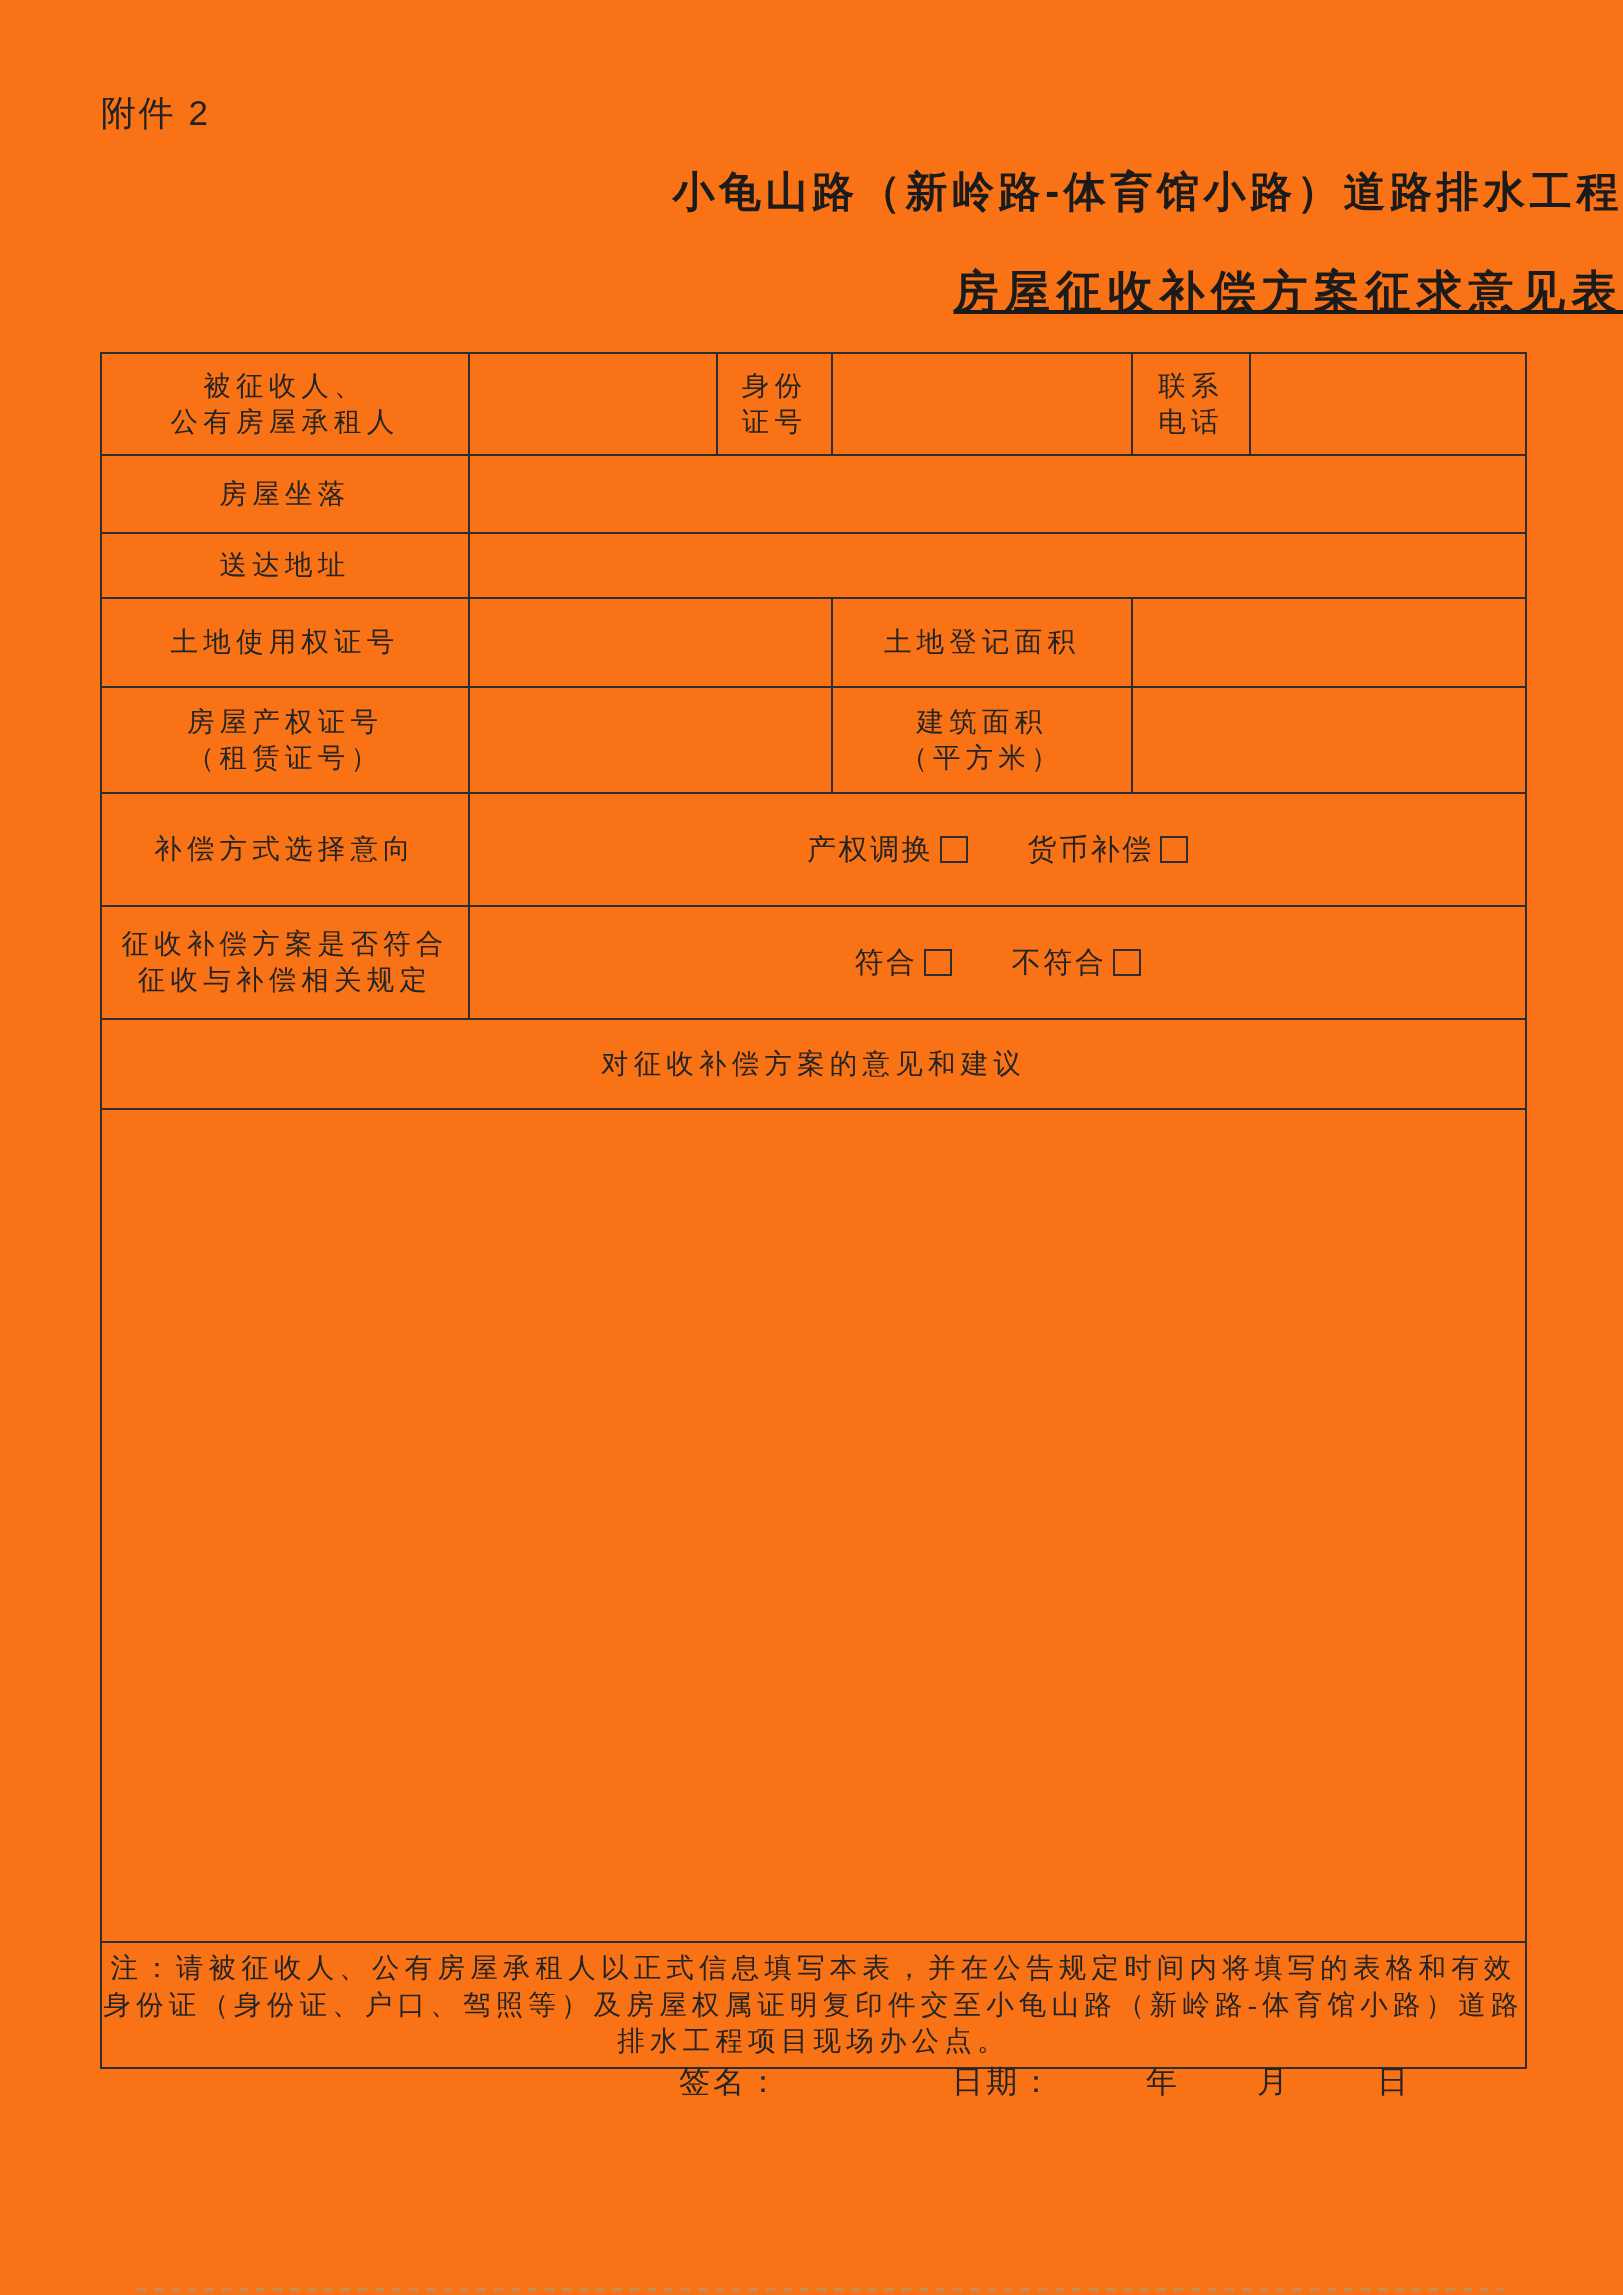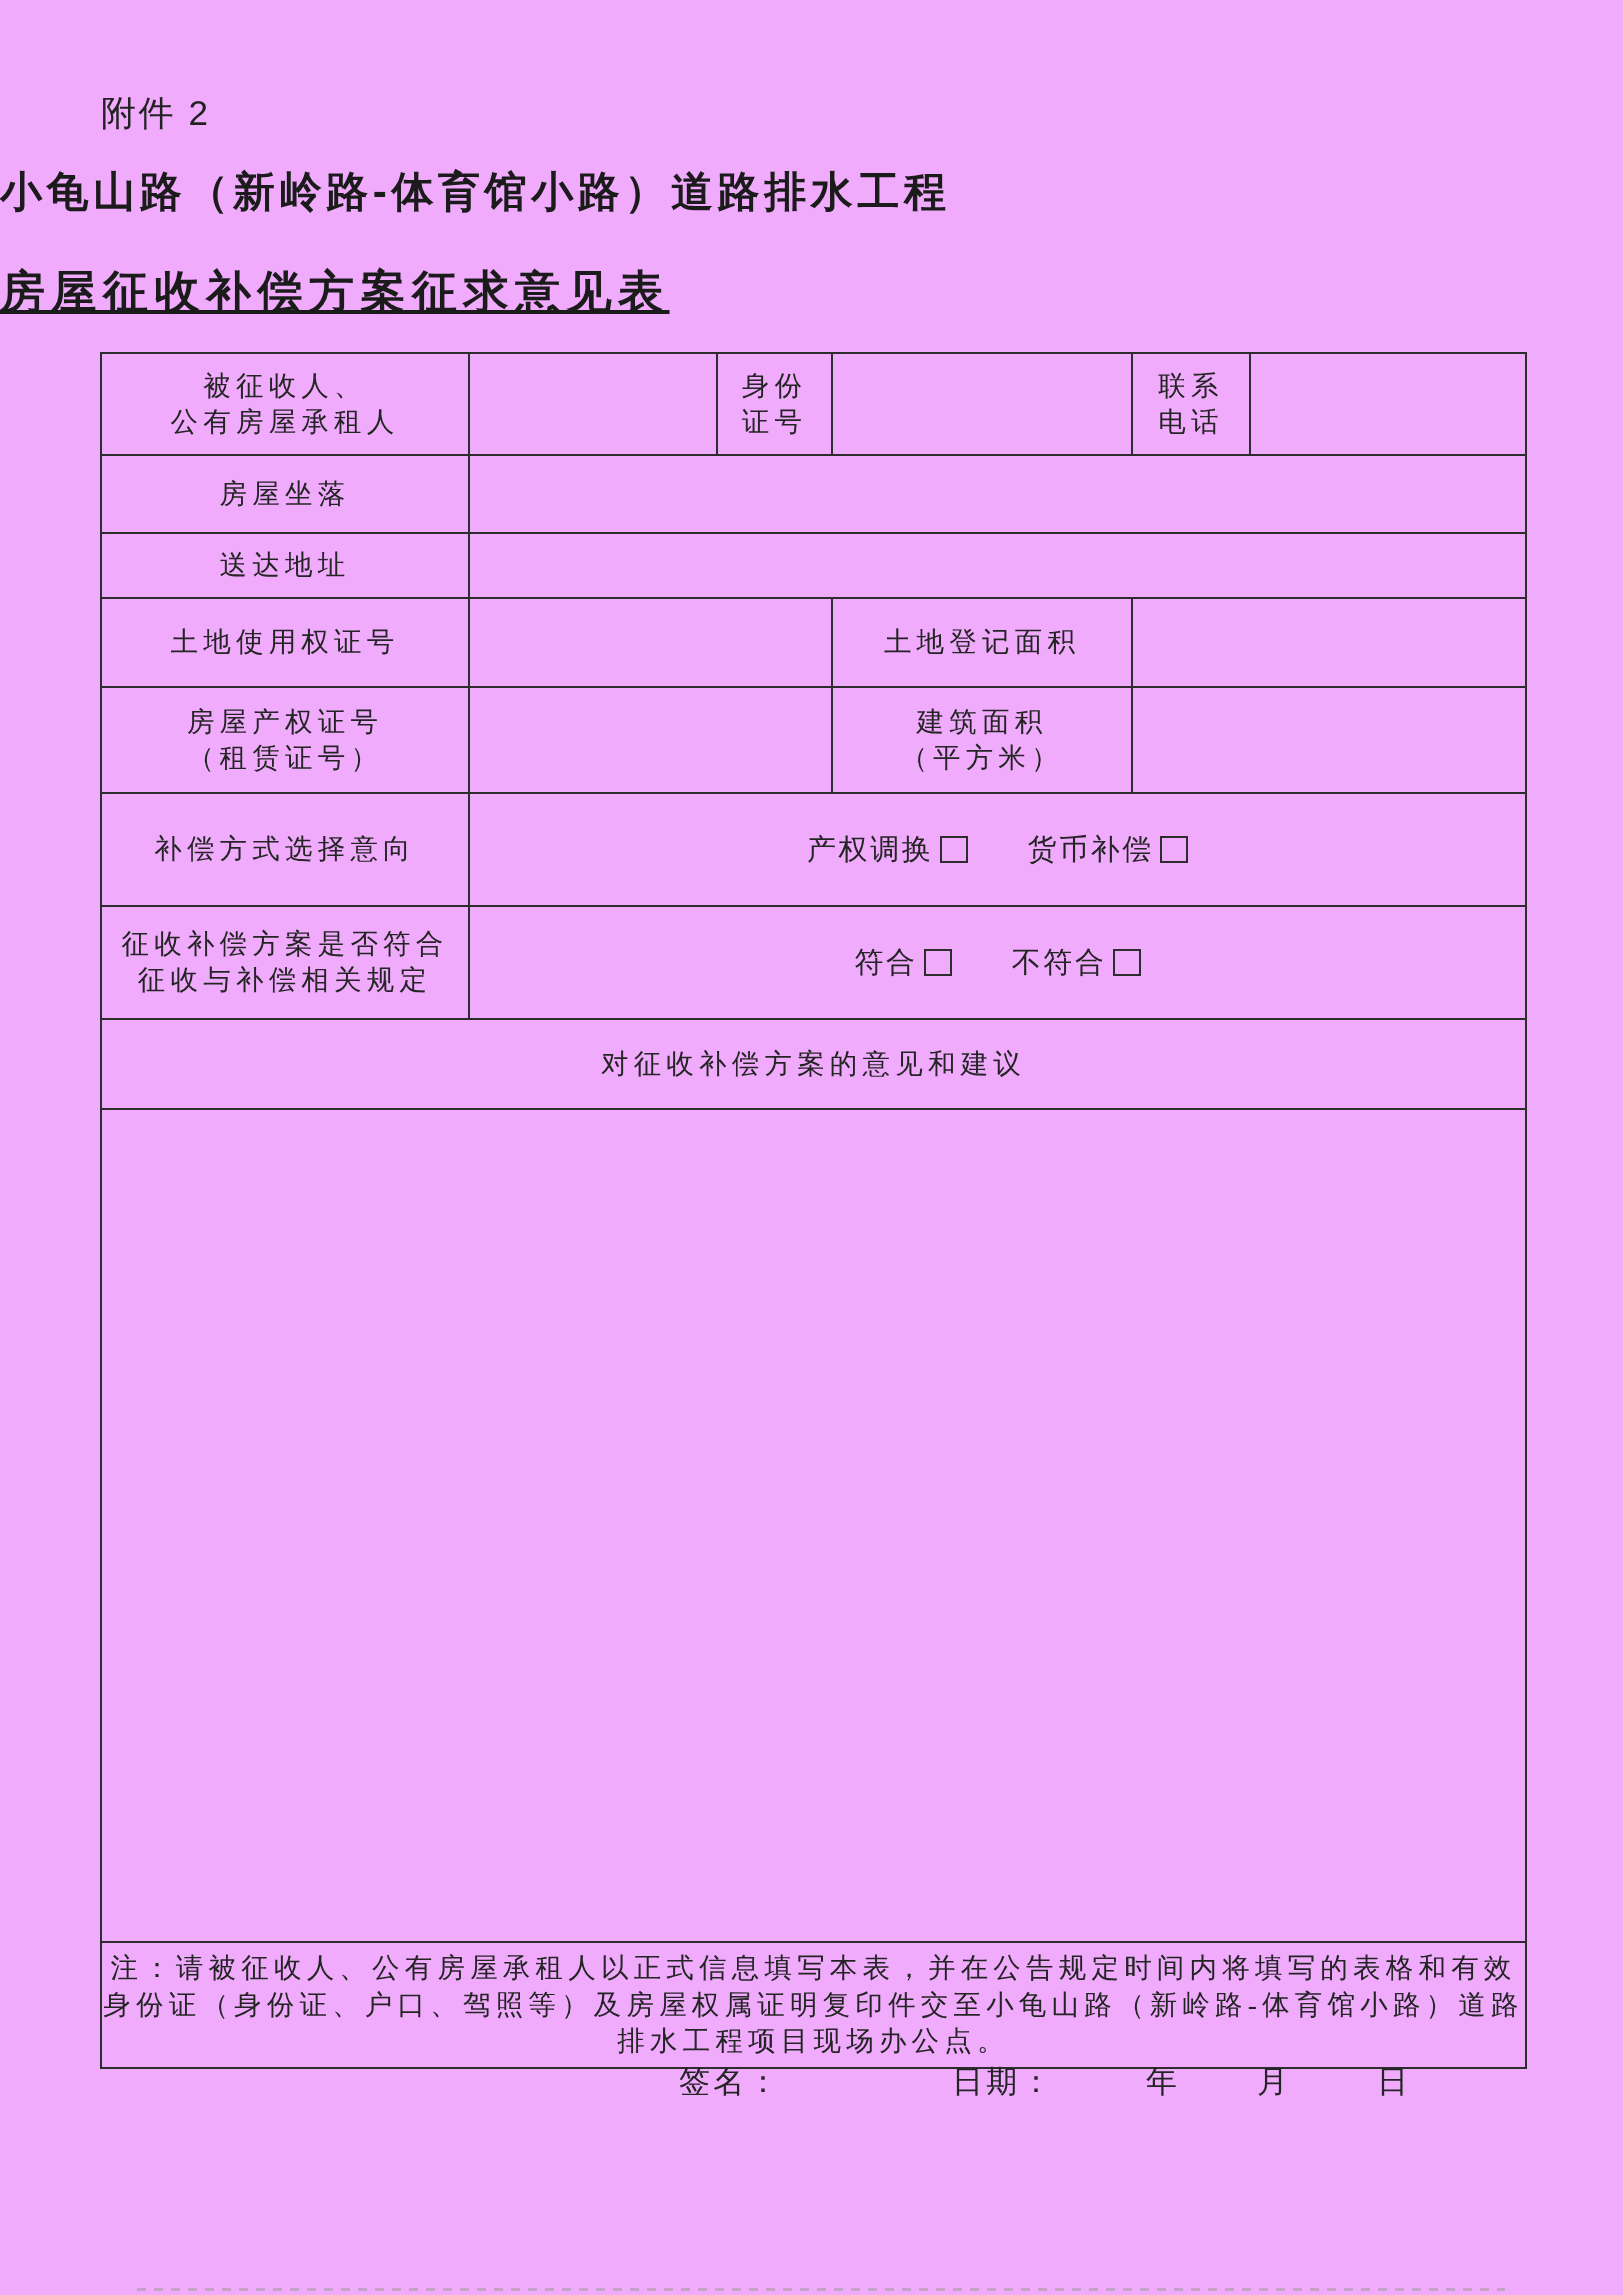--- a/index.html
+++ b/index.html
@@ -4,32 +4,32 @@
 <style>
   html, body { margin: 0; padding: 0; }
   body {
     width: 1623px; height: 2295px;
     background: #e9e9e9;
     font-family: "Liberation Serif", serif;
   }
   .page {
     position: relative;
     width: 1623px; height: 2295px;
-    background: #f0abfc;
+    background: #f97316;
     overflow: hidden;
     color: #1f1f1f;
   }
   .attachment {
     position: absolute; left: 101px; top: 90px;
     font-family: "Liberation Sans", sans-serif;
     font-size: 35px; letter-spacing: 2.6px; color: #222;
   }
   .title-block {
     position: absolute; left: 0; top: 164px; width: 1623px;
-    text-align: left;
+    text-align: right;
     font-family: "Liberation Sans", sans-serif;
     font-weight: 700; color: #1b1b1b;
   }
   .title-line1 { font-size: 42px; letter-spacing: 4.6px; }
   .title-line2 { font-size: 45px; letter-spacing: 6.5px; margin-top: 42px; text-decoration: underline; }
 
   table.form {
     position: absolute; left: 100px; top: 352px;
     width: 1425px;
     border-collapse: collapse;

